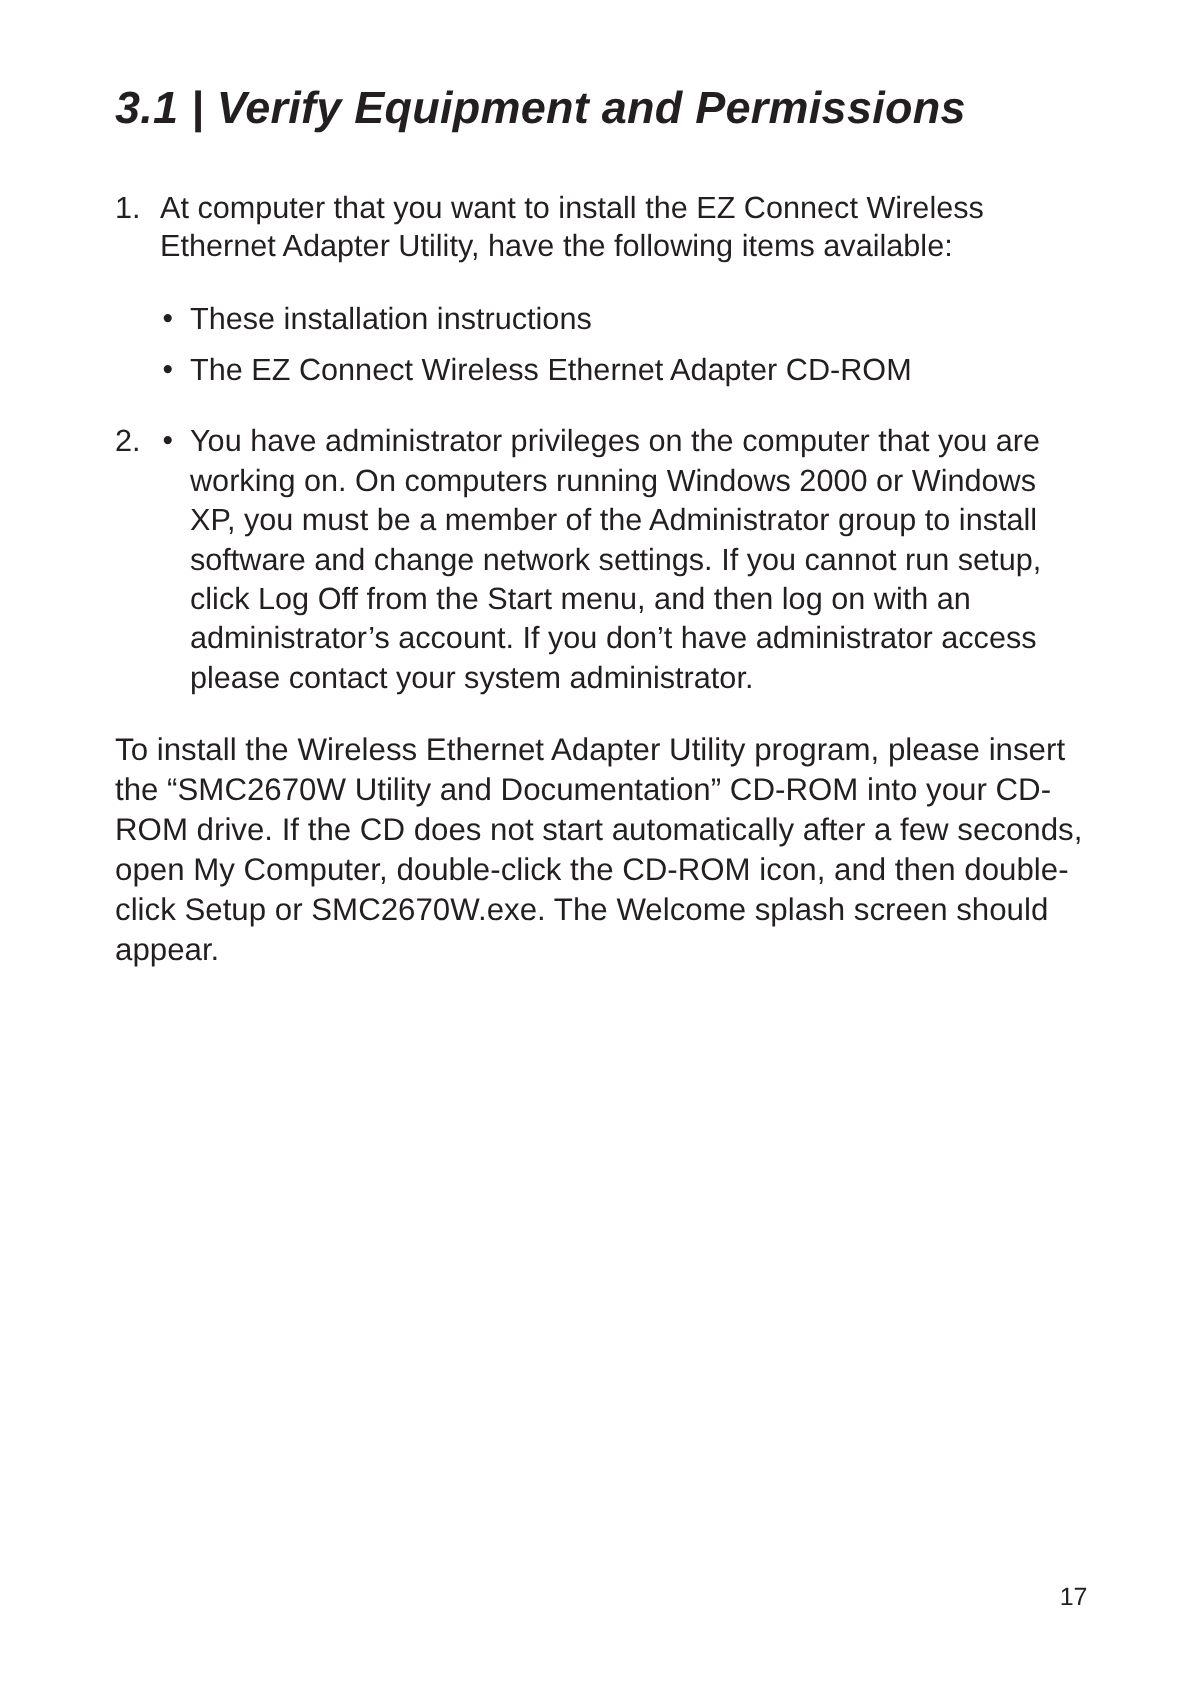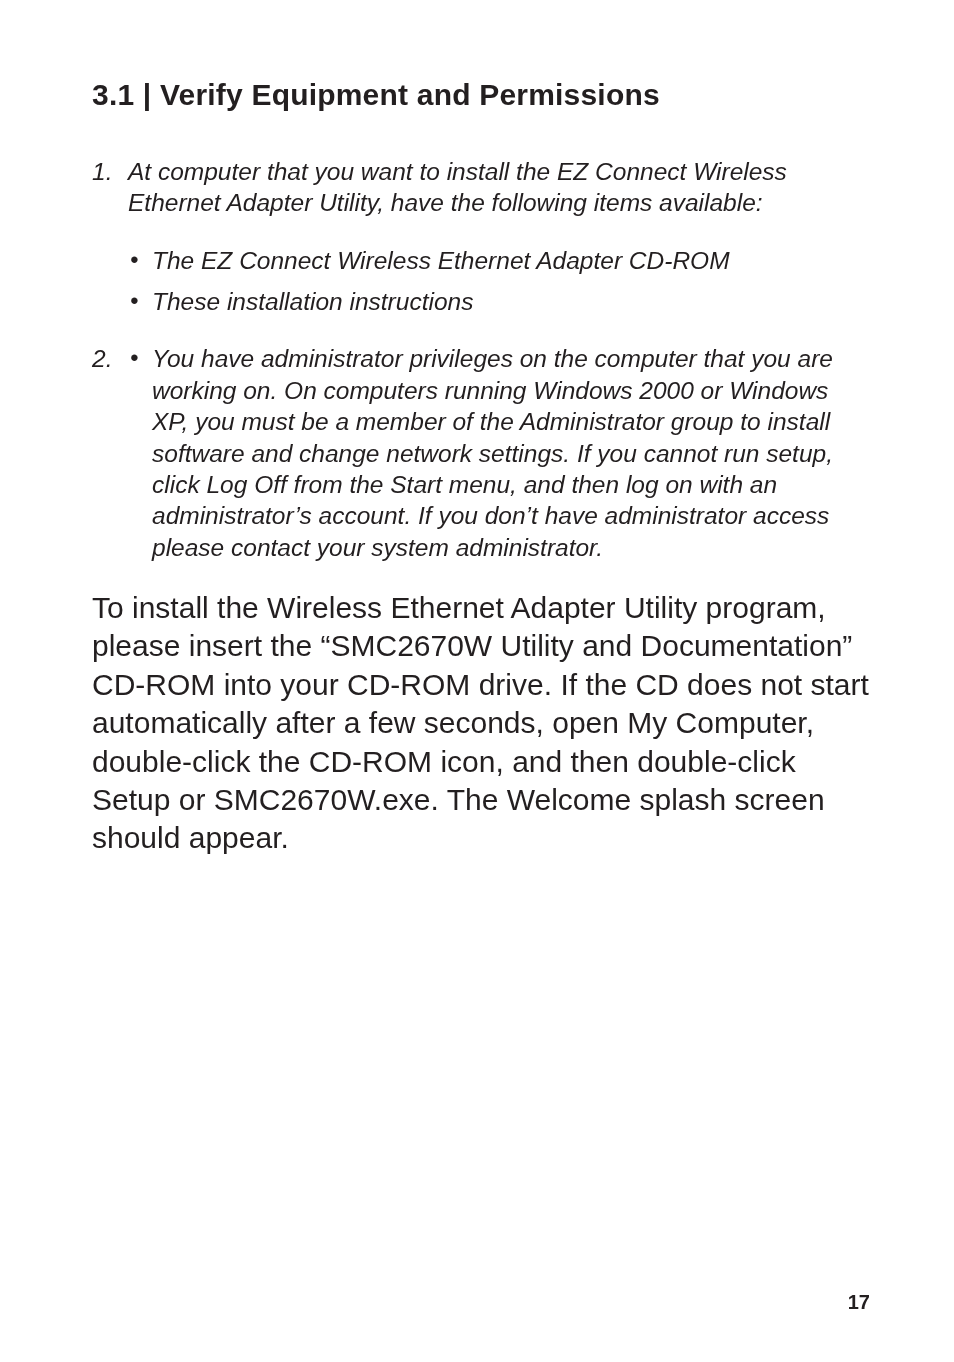--- a/index.html
+++ b/index.html
@@ -12,31 +12,31 @@
   body {
     font-family: "Myriad Pro", "Segoe UI", "Helvetica Neue", Arial, sans-serif;
     color: #231f20;
     position: relative;
   }
   .page {
     padding: 60px 84px 0 92px;
     box-sizing: border-box;
   }
   h2.heading {
-    font-size: 30px;
+    font-size: 36px;
     font-weight: 700;
-    margin: 18px 0 44px 0;
+    margin: 5px 0 44px 0;
     letter-spacing: 0.2px;
+    font-style: italic;
   }
   ol.main {
     list-style: none;
     margin: 0;
     padding: 0;
     counter-reset: item;
-    font-style: italic;
   }
   ol.main > li {
     counter-increment: item;
     margin-bottom: 22px;
     font-size: 24.5px;
     line-height: 1.28;
     padding-left: 36px;
     position: relative;
   }
   ol.main > li::before {
@@ -60,45 +60,45 @@
     position: absolute;
     left: 2px;
     top: 0;
     font-size: 24px;
     line-height: 1.28;
   }
   ul.sub.tight > li {
     margin-bottom: 10px;
   }
   p.body {
-    font-size: 30px;
+    font-size: 25px;
     line-height: 1.28;
     margin: 26px 0 0 0;
   }
   .page-number {
     position: absolute;
-    bottom: 48px;
+    bottom: 72px;
     right: 84px;
     font-size: 20px;
-    font-weight: 700;
+    font-weight: 400;
   }
 </style>
 </head>
 <body>
 
 <div class="page">
 
   <h2 class="heading">3.1 | Verify Equipment and Permissions</h2>
 
   <ol class="main">
     <li>
       <span>At computer that you want to install the EZ Connect Wireless Ethernet Adapter Utility, have the following items available:</span>
       <ul class="sub tight">
+        <li>These installation instructions</li>
         <li>The EZ Connect Wireless Ethernet Adapter CD-ROM</li>
-        <li>These installation instructions</li>
       </ul>
     </li>
     <li>
       <ul class="sub">
         <li>You have administrator privileges on the computer that you are working on. On computers running Windows 2000 or Windows XP, you must be a member of the Administrator group to install software and change network settings. If you cannot run setup, click Log Off from the Start menu, and then log on with an administrator’s account. If you don’t have administrator access please contact your system administrator.</li>
       </ul>
     </li>
   </ol>
 
   <p class="body">To install the Wireless Ethernet Adapter Utility program, please insert the “SMC2670W Utility and Documentation” CD-ROM into your CD-ROM drive. If the CD does not start automatically after a few seconds, open My Computer, double-click the CD-ROM icon, and then double-click Setup or SMC2670W.exe. The Welcome splash screen should appear.</p>

